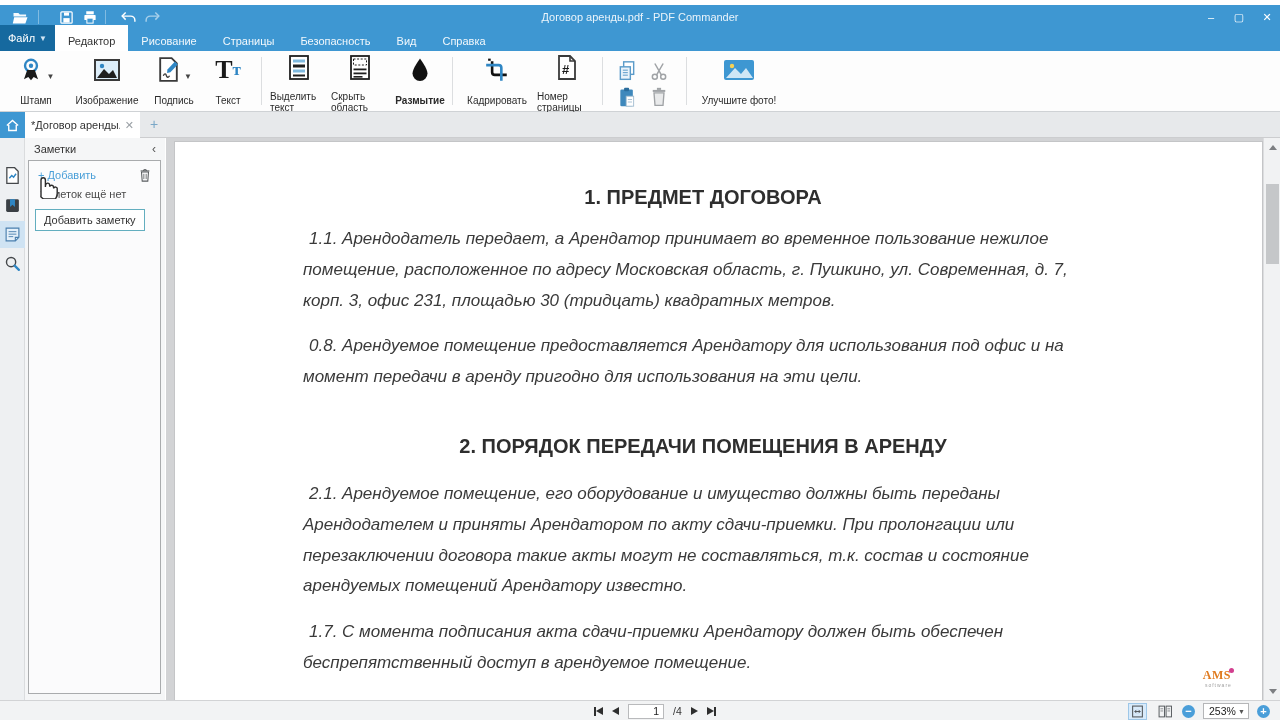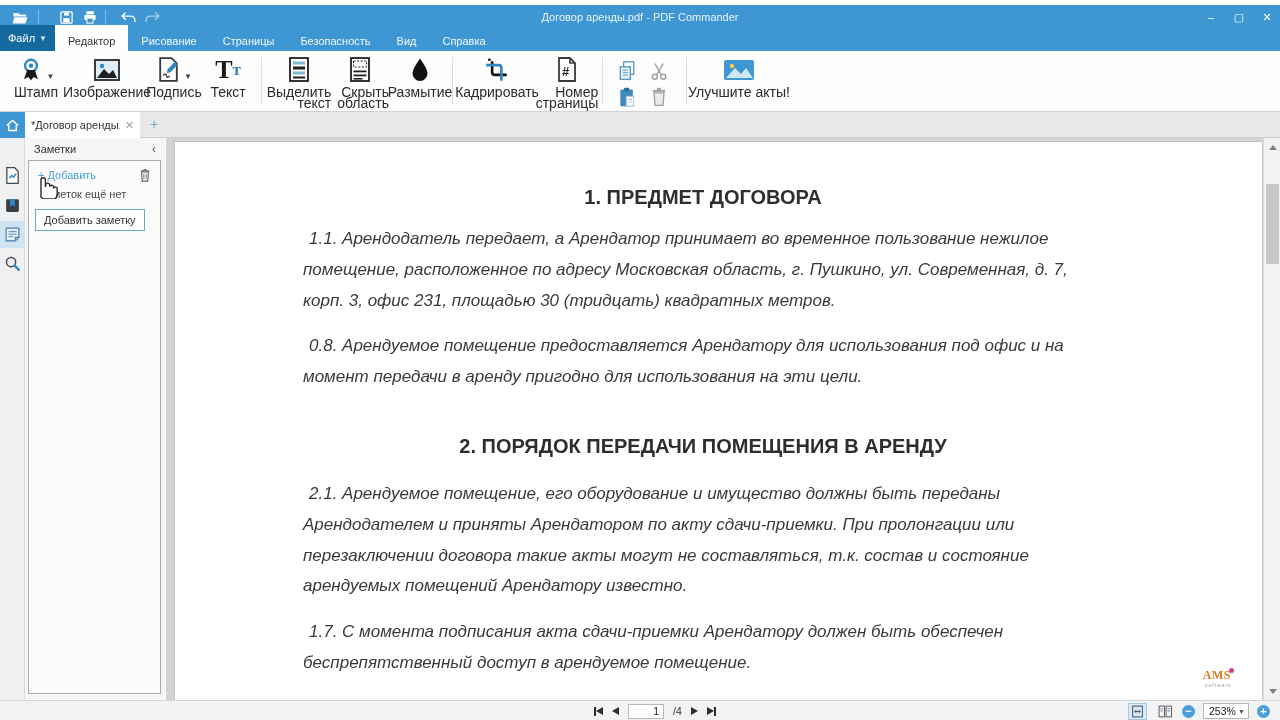--- a/index.html
+++ b/index.html
@@ -20,21 +20,21 @@
   .menubar { position:absolute; left:0; top:25px; width:1280px; height:26px; background:#3e97d2; display:flex; align-items:stretch; }
   .menu-file { background:#16699f; color:#fff; font-size:11px; padding:0 8px; display:flex; align-items:center; gap:4px; }
   .menu-file .caret { font-size:8px; color:#cfe4f3; }
   .menu-item { color:#f2f8fc; font-size:11px; padding:16px 13px; display:flex; align-items:center; }
   .menu-item.active { background:#ffffff; color:#333; }
 
   
   .ribbon { position:absolute; left:0; top:51px; width:1280px; height:61px; background:#fdfdfd; border-bottom:1px solid #cfd2d5; }
   .rbtn { position:absolute; top:3px; height:55px; display:flex; flex-direction:column; align-items:center; }
   .rbtn .ric { height:31px; display:flex; align-items:center; justify-content:center; }
-  .rlabel { font-size:14px; line-height:11px; color:#2b2b2b; text-align:right; margin-top:2px; }
+  .rlabel { font-size:10px; line-height:11px; color:#2b2b2b; text-align:left; margin-top:10px; }
   .rsep { position:absolute; top:6px; width:1px; height:48px; background:#dcdee0; }
   .rcaret { font-size:8px; color:#444; margin-left:3px; align-self:flex-end; padding-bottom:4px; }
   .texticon { font-family:"Liberation Serif", serif; font-weight:bold; line-height:26px; }
   .texticon .bigT { font-size:26px; color:#1a1a1a; }
   .texticon .smallT { font-size:17px; color:#2f86c4; }
   .clipgrid { position:absolute; top:8px; display:grid; grid-template-columns:26px 26px; grid-template-rows:24px 24px; gap:2px 6px; }
   .clipgrid > div { display:flex; align-items:center; justify-content:center; }
 
   
   .tabrow { position:absolute; left:0; top:112px; width:1280px; height:26px; background:#e7e9eb; border-bottom:1px solid #cccdcf; }
@@ -235,21 +235,21 @@
             <rect x="3" y="1.5" width="18" height="23" fill="#fff" stroke="#1f1f1f" stroke-width="1.8"></rect>
             <rect x="5.5" y="4.5" width="13" height="6" fill="none" stroke="#1f1f1f" stroke-width="1" stroke-dasharray="2 1.6"></rect>
             <rect x="5.5" y="14" width="13" height="1.8" fill="#1f1f1f"></rect>
             <rect x="5.5" y="18" width="13" height="1.8" fill="#1f1f1f"></rect>
             <rect x="5.5" y="21.5" width="9" height="1.6" fill="#1f1f1f"></rect>
           </svg>
       </div>
       <div class="rlabel">Скрыть область</div>
     </div>
 
-    <div class="rbtn" style="left:394px; width:52px;">
+    <div class="rbtn" style="left:394px; width:52px;font-weight:bold;">
       <div class="ric">
         <svg width="22" height="26" viewBox="0 0 22 26">
             <path d="M11 1.5 C11 1.5 3.5 11.5 3.5 16.5 a7.5 7.5 0 0 0 15 0 C18.5 11.5 11 1.5 11 1.5 Z" fill="#111"></path>
           </svg>
       </div>
       <div class="rlabel">Размытие</div>
     </div>
 
     <div class="rsep" style="left:452px;"></div>
 
@@ -315,21 +315,21 @@
     <div class="rsep" style="left:686px;"></div>
 
     <div class="rbtn" style="left:698px; width:82px;">
       <div class="ric">
         <svg width="32" height="24" viewBox="0 0 32 24">
             <rect x="1" y="2" width="30" height="20" rx="2" fill="#3e97d2"></rect>
             <circle cx="9" cy="8" r="2.2" fill="#f7d154"></circle>
             <path d="M3 20 L12 10 L18 16 L23 10 L30 20 Z" fill="#cfe6f5"></path>
           </svg>
       </div>
-      <div class="rlabel" style="white-space:nowrap;">Улучшите акты!</div>
+      <div class="rlabel" style="white-space:nowrap;">Улучшите фото!</div>
     </div>
   </div>
 
   <div class="tabrow">
     <div class="home-btn">
       <svg width="15" height="15" viewBox="0 0 24 24">
           <path d="M3 12 L12 4 L21 12" fill="none" stroke="#fff" stroke-width="2.2"></path>
           <path d="M6 11 v9 h12 v-9" fill="none" stroke="#fff" stroke-width="2.2"></path>
         </svg>
     </div>

